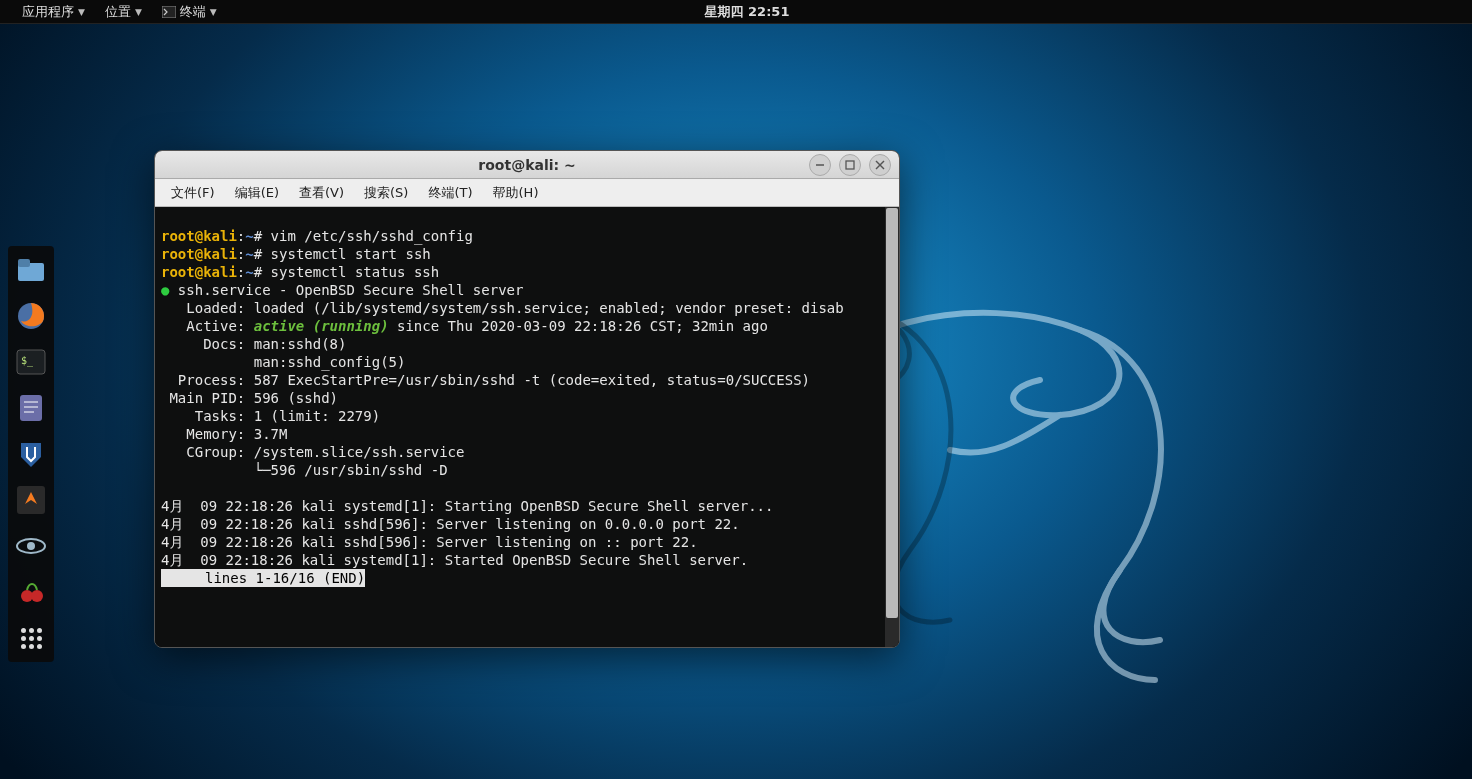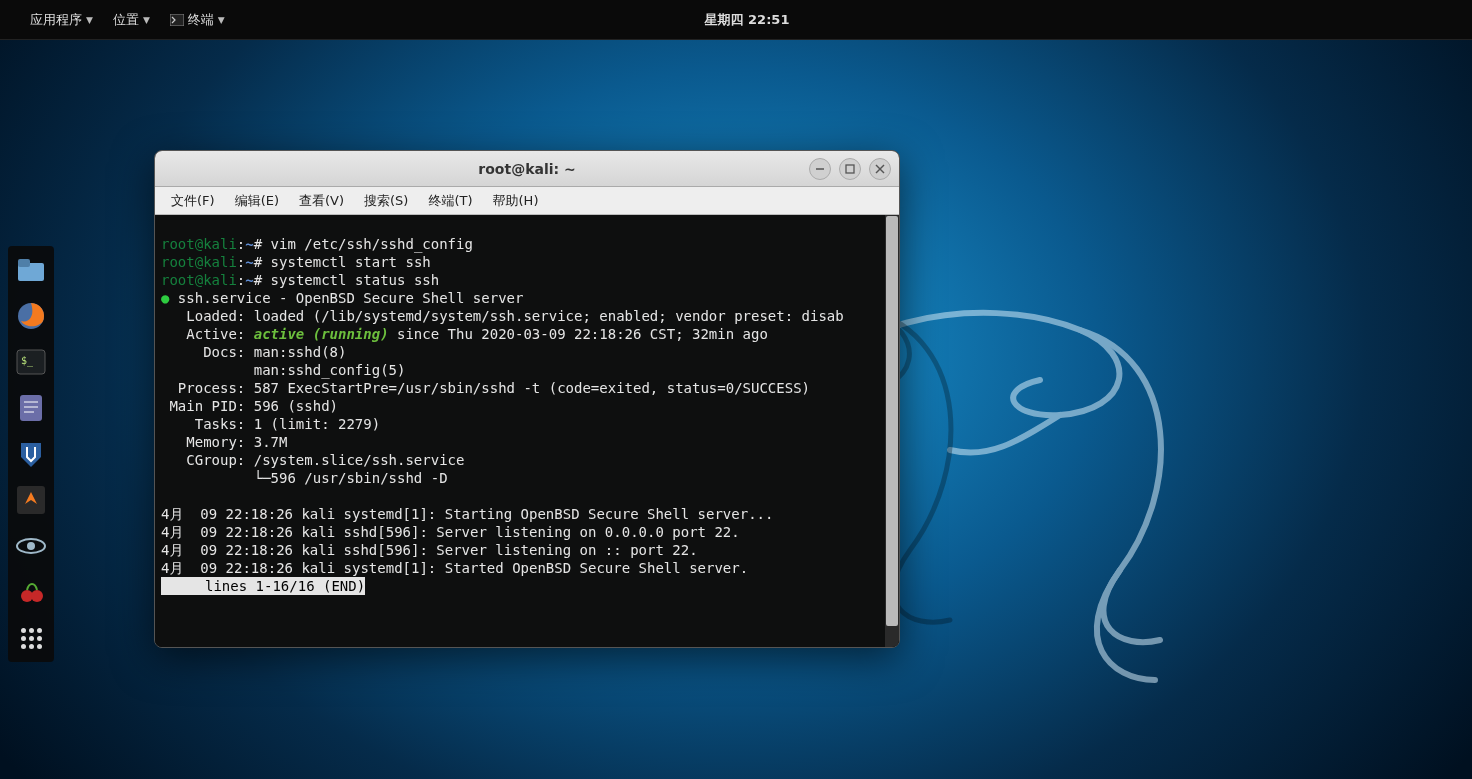--- a/index.html
+++ b/index.html
@@ -4,23 +4,23 @@
 <style>
   * { margin: 0; padding: 0; box-sizing: border-box; }
   html, body { width: 1472px; height: 779px; overflow: hidden; font-family: "Noto Sans CJK", "DejaVu Sans", sans-serif; }
   body {
     background: radial-gradient(ellipse 900px 700px at 50% 45%, #1b98d6 0%, #0a5a8f 40%, #052b4a 70%, #001020 100%);
     position: relative;
   }
 
   
   .top-panel {
-    position: absolute; top: 0; left: 0; right: 0; height: 40px;
+    position: absolute; top: 0; left: 0; right: 0; height: 24px;
     background: #0a0a0a; color: #ddd; display: flex; align-items: center;
-    font-size: 13px; padding: 0 20px; border-bottom: 1px solid #222;
+    font-size: 13px; padding: 0 12px; border-bottom: 1px solid #222;
   }
   .panel-left { display: flex; gap: 0; }
   .panel-item { padding: 0 10px; display: flex; align-items: center; gap: 4px; cursor: pointer; }
   .panel-item .arrow { font-size: 9px; color: #bbb; }
   .panel-center { position: absolute; left: 50%; transform: translateX(-50%); font-weight: bold; margin-left: 11px; }
   .mini-icon { display: inline-block; width: 14px; height: 12px; }
 
   
   .dock {
     position: absolute; left: 8px; top: 246px; width: 46px;
@@ -34,21 +34,21 @@
   .grid-apps { display: grid; grid-template-columns: repeat(3, 5px); grid-template-rows: repeat(3, 5px); gap: 3px; }
   .grid-apps span { width: 5px; height: 5px; background: #ddd; border-radius: 50%; }
 
   
   .terminal-window {
     position: absolute; left: 154px; top: 150px; width: 746px; height: 498px;
     background: #0e0f0f; border-radius: 8px; box-shadow: 0 10px 40px rgba(0,0,0,0.6);
     display: flex; flex-direction: column; overflow: hidden; border: 1px solid #555;
   }
   .titlebar {
-    height: 36px; background: linear-gradient(#e8e8e8,#d5d5d5);
+    height: 28px; background: linear-gradient(#e8e8e8,#d5d5d5);
     display: flex; align-items: center; justify-content: center;
     position: relative; border-bottom: 1px solid #aaa;
   }
   .titlebar-title { font-size: 14px; color: #333; font-weight: bold; }
   .win-controls { position: absolute; right: 8px; display: flex; gap: 8px; }
   .win-btn {
     width: 22px; height: 22px; border-radius: 50%; background: #d0d0d0;
     border: 1px solid #aaa; display: flex; align-items: center; justify-content: center;
     font-size: 11px; color: #333; cursor: pointer;
   }
@@ -66,21 +66,21 @@
     overflow: hidden;
   }
   .terminal-body .scrollbar {
     position: absolute; right: 0; top: 0; width: 14px; height: 100%;
     background: #2a2a2a;
   }
   .terminal-body .scrollbar .thumb {
     position: absolute; right: 1px; top: 1px; width: 12px; height: 410px;
     background: #bababa; border-radius: 2px;
   }
-  .red { color: #15803d; font-weight: normal; }
+  .red { color: #eab308; font-weight: bold; }
   .blue { color: #5f8dd3; font-weight: bold; }
   .white { color: #e5e5e5; }
   .green { color: #6cbf3d; font-weight: bold; font-style: italic; }
   .dot { color: #2ecc40; }
   .end-marker { background: #e5e5e5; color: #000; display: inline-block; padding-left: 44px; }
 
   
   .dragon {
     position: absolute; left: 760px; top: 260px; width: 500px; height: 450px;
     opacity: 0.75; pointer-events: none;

